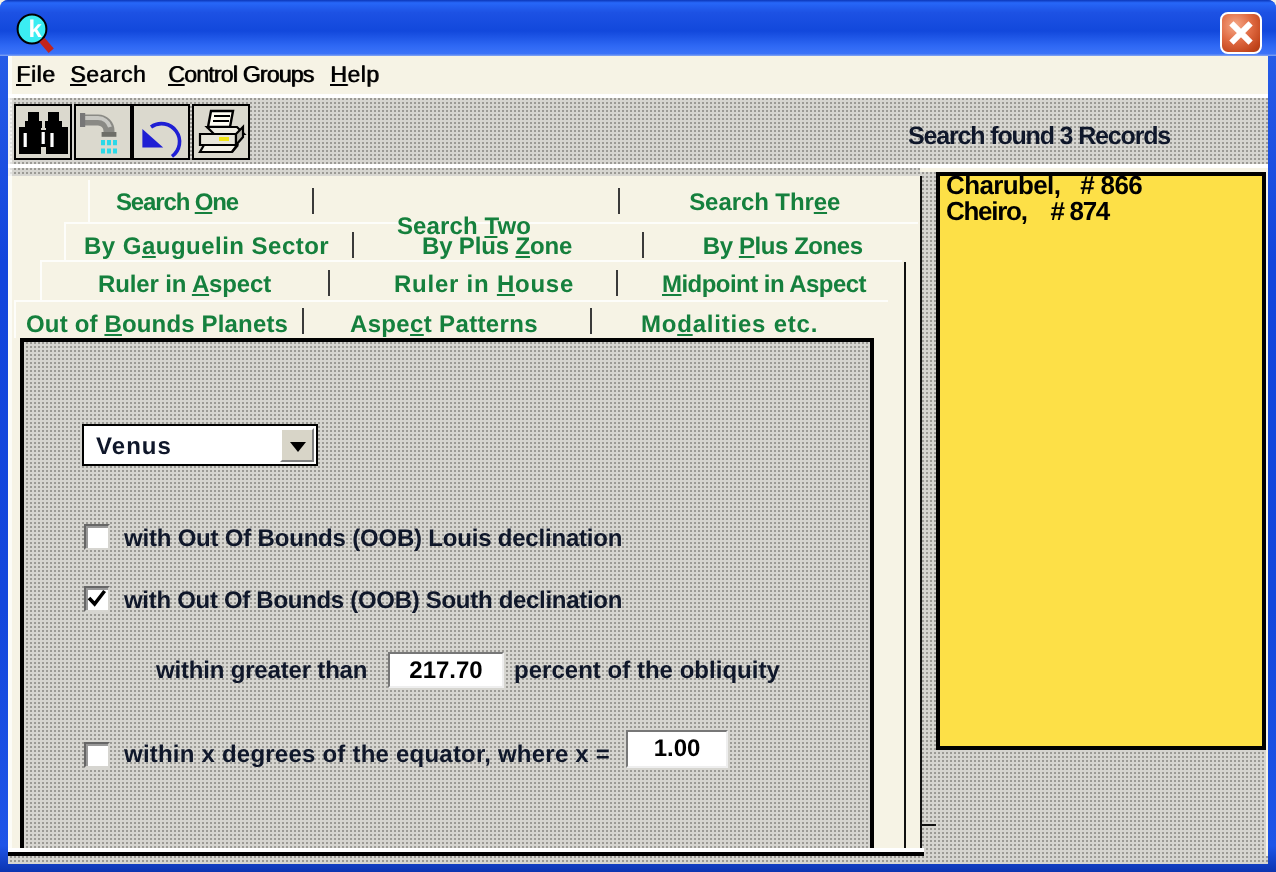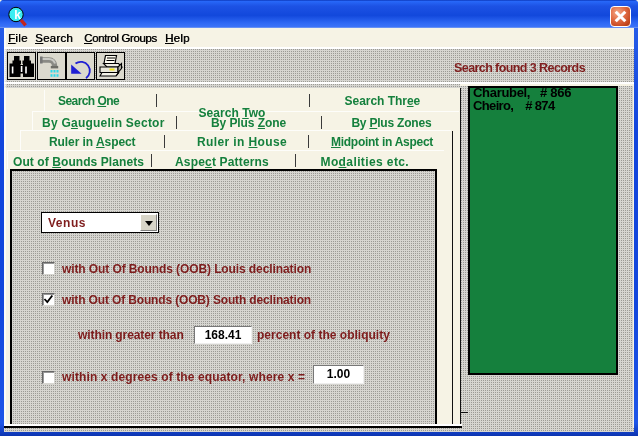--- a/index.html
+++ b/index.html
@@ -25,21 +25,21 @@
           background-size:2px 2px; }
   .menuitem { position:absolute; top:32px; font-size:11.5px; color:#000; white-space:pre; text-shadow:0.45px 0 rgba(0,0,0,0.85); }
   .tbbtn { position:absolute; top:52px; width:29px; height:28px; border:1px solid #000;
            background:#DBD9CE; }
   .tabtxt { position:absolute; font-size:12px; font-weight:bold;
             white-space:pre; color:#15803d; }
   .sep { position:absolute; width:1px; height:13px; background:#3a3a3a; }
   .ledge { position:absolute; width:1px; background:rgba(255,255,255,0.8); }
   .rowline { position:absolute; height:1px; background:rgba(255,255,255,0.8); }
   .ctl { font-size:12px; font-weight:bold; letter-spacing:-0.1px; white-space:pre;
-         position:absolute; color:#7f1d1d; }
+         position:absolute; color:#0f172a; }
   .cb { position:absolute; left:42px; width:13px; height:13px; background:#fff;
         border:1px solid #666; border-bottom-color:#d6d5d0; border-right-color:#d6d5d0;
         box-shadow:inset 1px 1px 0 #999; }
   .inp { position:absolute; background:#fff; border:1px solid #777;
          border-bottom-color:#eee; border-right-color:#eee;
          font-size:12px; font-weight:bold; text-align:center; color:#000;
          font-family:"Liberation Sans",sans-serif; }
   .li  { height:12.9px; line-height:12.9px; padding-left:3px; font-size:13px;
          font-weight:bold; white-space:pre; color:#000; }
 </style>
@@ -111,21 +111,21 @@
     <path d="M20.5,14 l3.5,-3.5 v5 l-3.5,4 z" fill="#B8B6AA" stroke="#000" stroke-width="1.1"></path>
     <rect x="12" y="15.5" width="5" height="2" fill="#F2E614"></rect>
     <path d="M4.5,19.5 l-2,3.5 h16 l2.5,-3.5 z" fill="#F4F2E8" stroke="#000" stroke-width="1.1"></path>
     <path d="M18.5,23 l3,-3.5" stroke="#000" stroke-width="1.1"></path>
     </g>
   </svg>
 </div>
 <div class="ctl" style="left:454px;top:61px;font-size:12.5px;letter-spacing:-0.58px">Search found 3 Records</div>
 
 <div class="abs gray" style="left:460px;top:86px;width:173px;height:345.5px"></div>
-<div class="abs" style="left:468px;top:86px;width:150px;height:289px;background:#15803d;border:2px solid #000">
+<div class="abs" style="left:468px;top:86px;width:165px;height:289px;background:#fde047;border:2px solid #000">
   <div class="li" style="letter-spacing:-0.31px;margin-top:-1px">Charubel,   # 866</div>
   <div class="li" style="letter-spacing:-0.64px">Cheiro,    # 874</div>
 </div>
 
 <div class="rowline" style="left:32px;top:110.5px;width:427px"></div>
 <div class="rowline" style="left:20px;top:130px;width:431px"></div>
 <div class="rowline" style="left:7px;top:149.5px;width:437px"></div>
 <div class="ledge" style="left:44px;top:90px;height:21px"></div>
 <div class="ledge" style="left:32px;top:112px;height:18px"></div>
 <div class="ledge" style="left:20px;top:131px;height:19px"></div>
@@ -173,18 +173,18 @@
 <div class="ctl" style="left:62px;top:261.5px">with Out Of Bounds (OOB) Louis declination</div>
 
 <div class="cb" style="top:293px">
   <svg width="11" height="11" viewBox="0 0 11 11" style="position:absolute;left:0;top:0">
     <path d="M1.5,5 l2.8,3 l5,-6.5" fill="none" stroke="#000" stroke-width="1.8"></path>
   </svg>
 </div>
 <div class="ctl" style="left:62px;top:292.5px;letter-spacing:-0.15px">with Out Of Bounds (OOB) South declination</div>
 
 <div class="ctl" style="left:78px;top:327.5px;letter-spacing:-0.09px">within greater than</div>
-<div class="inp" style="left:194px;top:326px;width:58px;height:18px;line-height:16px">168.41</div>
+<div class="inp" style="left:194px;top:326px;width:58px;height:18px;line-height:16px">217.70</div>
 <div class="ctl" style="left:257px;top:327.5px;letter-spacing:0.01px">percent of the obliquity</div>
 
 <div class="cb" style="top:371px"></div>
 <div class="ctl" style="left:62px;top:370px;letter-spacing:0.11px">within x degrees of the equator, where x =</div>
 <div class="inp" style="left:313px;top:365px;width:51px;height:19px;line-height:17px">1.00</div>
 
 </body></html>

